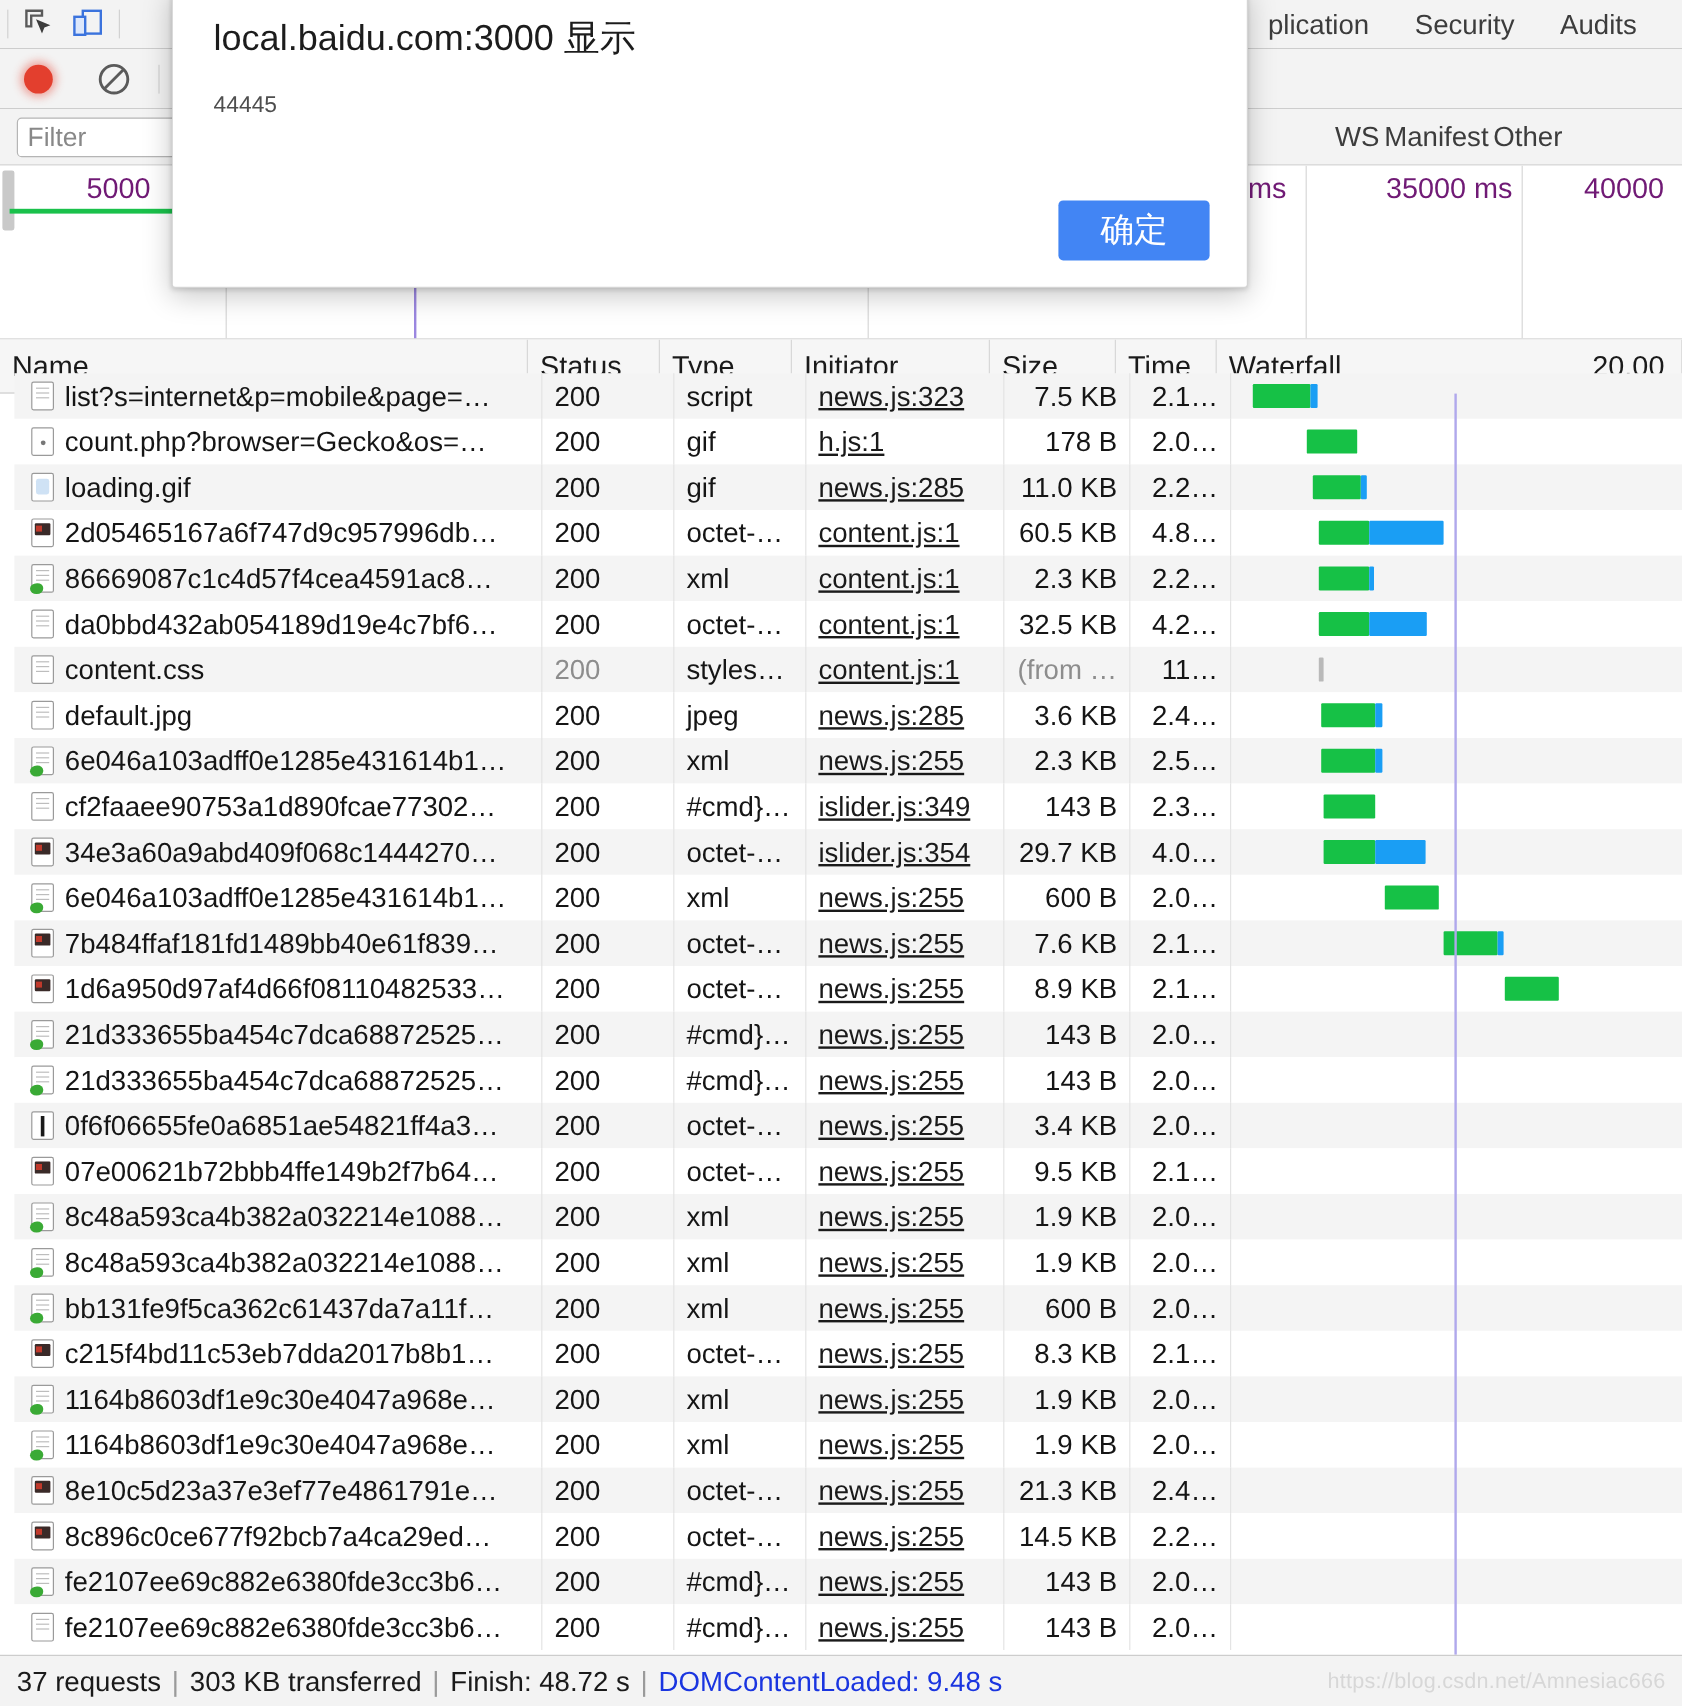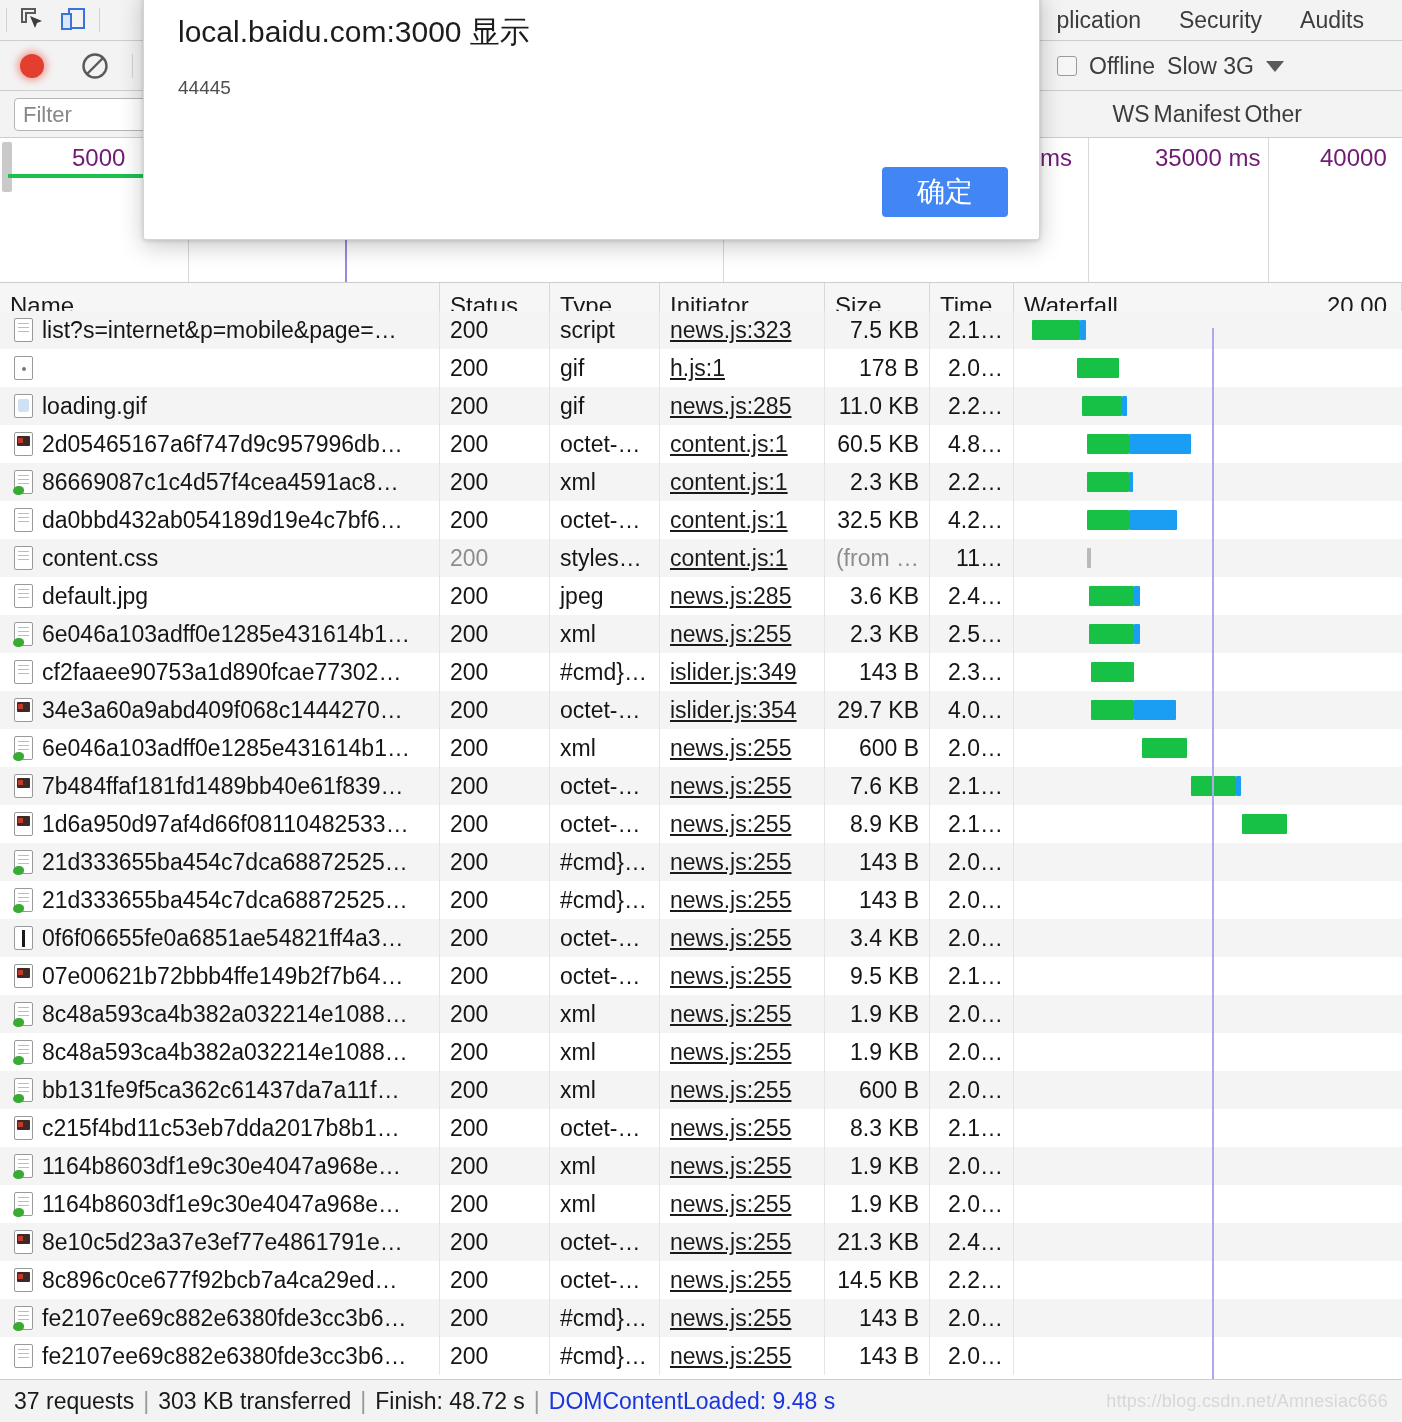--- a/index.html
+++ b/index.html
@@ -99,21 +99,21 @@
   .ov-dcl   { position: absolute; top: 0; bottom: 0; width: 2px; background: #9b87e0; }
 
   
   .table { position: absolute; left: 0; top: 283px; width: 1402px; height: 1096px; background: #fff; overflow: hidden; }
   .thead {
     display: flex; height: 45px; align-items: center;
     background: #f6f6f6; border-bottom: 1px solid #cdcdcd;
     font-size: 24px; color: #1a1a1a;
   }
   .thead .th { border-right: 1px solid #d8d8d8; height: 45px; line-height: 45px; padding: 0 10px; overflow: hidden; white-space: nowrap; cursor: pointer; }
-  .rows { position: relative; }
+  .rows { position: relative; padding-left: 12px; }
   .row {
     display: flex; height: 38px; align-items: center;
     font-size: 23px; color: #151515; white-space: nowrap;
   }
   .row.odd { background: #f4f4f4; }
   .row.even { background: #ffffff; }
   .cell { height: 38px; line-height: 38px; padding: 0 10px; overflow: hidden; white-space: nowrap; border-right: 1px solid #e4e4e4; }
   .c-name   { width: 440px; display: flex; align-items: center; gap: 9px; padding-left: 14px; }
   .c-status { width: 110px; }
   .c-type   { width: 110px; }
@@ -222,27 +222,20 @@
       <span class="record-dot"></span>
     </div>
     <div class="icon-btn" style="width:62px;">
       <svg class="ban-icon" viewBox="0 0 28 28">
         <circle cx="14" cy="14" r="11.5" fill="none" stroke="#5a5a5a" stroke-width="2.4"></circle>
         <line x1="6" y1="22" x2="22" y2="6" stroke="#5a5a5a" stroke-width="2.4"></line>
       </svg>
     </div>
     <div class="tb-sep"></div>
 
-    <div class="t2-right">
-      <div class="tb-sep"></div>
-      <span class="chk"></span>
-      <span class="t2-label">Offline</span>
-      <span class="t2-label">Slow 3G</span>
-      <span class="caret-down"></span>
-    </div>
   </div>
 
   <div class="filterbar">
     <div class="filter-input">Filter</div>
     <div class="types-right">
       <span class="type-chip">WS</span>
       <span class="type-chip">Manifest</span>
       <span class="type-chip">Other</span>
     </div>
   </div>
@@ -310,20 +303,21 @@
           <div class="cell c-wf">
             <span class="wf-bar wf-green" style="left:18px;width:48px;"></span>
             <span class="wf-bar wf-blue" style="left:66px;width:6px;"></span>
           </div>
         </div>
         <div class="row even">
           <div class="cell c-name">
             <span class="ficon">
               <span style="position:absolute;left:7px;top:10px;width:4px;height:4px;background:#777;border-radius:50%"></span>
             </span>
+            <span>count.php?browser=Gecko&amp;os=…</span>
           </div>
           <div class="cell c-status">200</div>
           <div class="cell c-type">gif</div>
           <div class="cell c-init"><span class="link">h.js:1</span></div>
           <div class="cell c-size">178 B</div>
           <div class="cell c-time">2.0…</div>
           <div class="cell c-wf">
             <span class="wf-bar wf-green" style="left:63px;width:42px;"></span>
           </div>
         </div>

